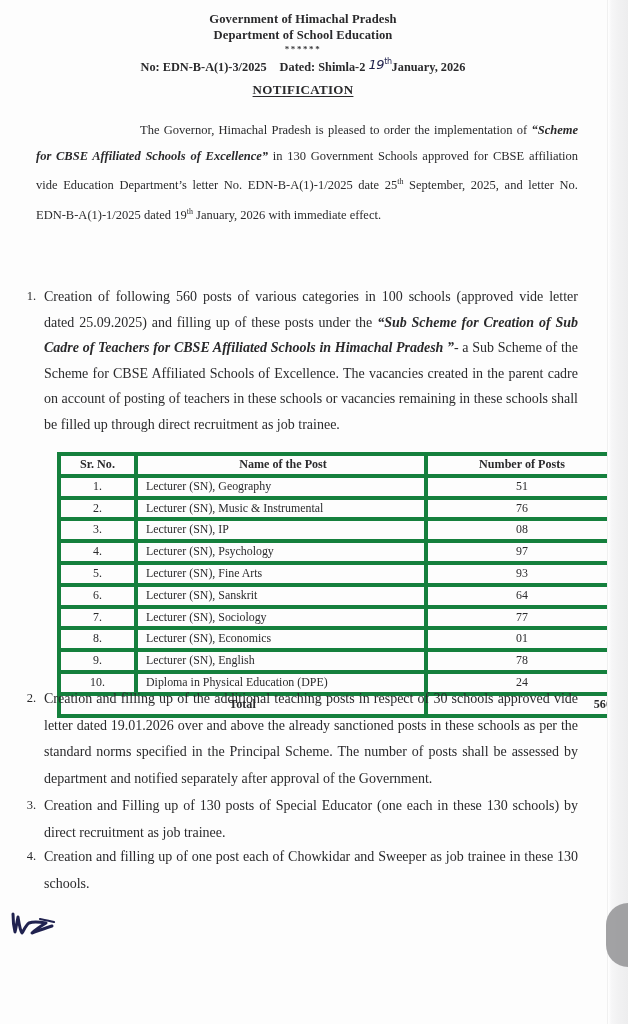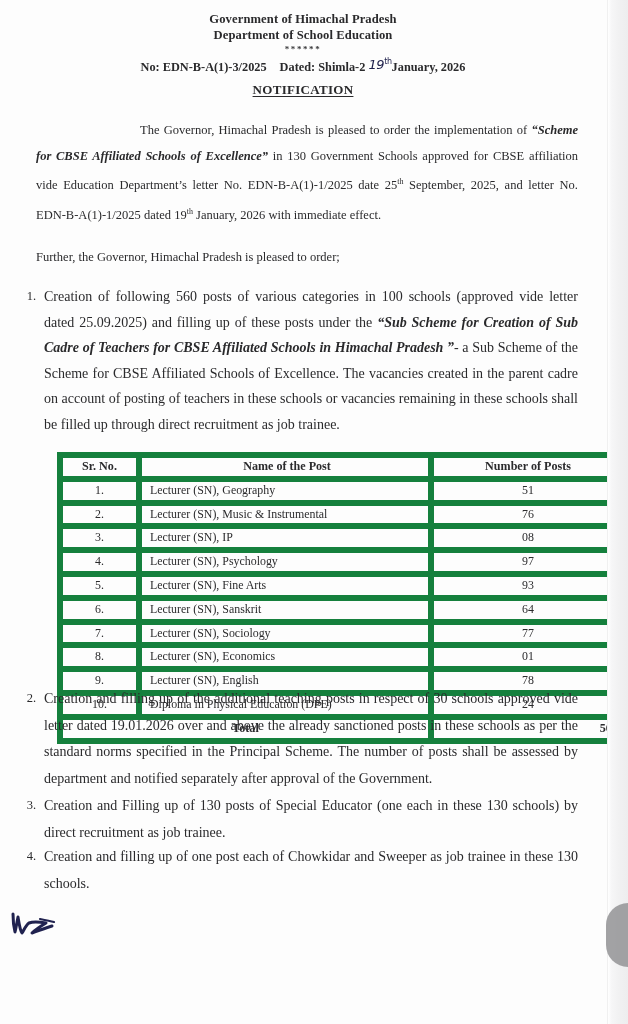--- a/index.html
+++ b/index.html
@@ -166,21 +166,21 @@
     position: absolute;
     left: 57px;
     top: 452px;
     width: 519px;
     border-collapse: collapse;
     font-size: 11.9px;
     table-layout: fixed;
   }
   .posts-table th,
   .posts-table td {
-    border: 6px solid #15803d;
+    border: 4px solid #15803d;
     padding: 0 4px;
     height: 17.8px;
     line-height: 17.8px;
     color: #2b2b2d;
   }
   .posts-table th {
     font-weight: bold;
     text-align: center;
     font-size: 12.1px;
   }
@@ -223,21 +223,20 @@
 
     <div class="refline">
       <span class="ref-no">No: EDN-B-A(1)-3/2025</span><span>Dated:  Shimla-2</span>
       <span class="hand-date"><span>19</span><sup>th</sup></span><span>January, 2026</span>
     </div>
 
     <div class="notif-title">NOTIFICATION</div>
 
     <p class="para p-intro"><span>The Governor, Himachal Pradesh is pleased to order the implementation of </span><em class="q">“Scheme for CBSE Affiliated Schools of Excellence”</em><span> in 130 Government Schools approved for CBSE affiliation vide Education Department’s letter No. EDN-B-A(1)-1/2025 date 25</span><sup class="ord">th</sup><span> September, 2025, and letter No. EDN-B-A(1)-1/2025 dated 19</span><sup class="ord">th</sup><span> January, 2026 with immediate effect.</span></p>
 
-    <p class="para p-further">Further, the Governor, Himachal Pradesh is pleased to order;</p>
 
     <div class="item" id="item-1">
       <div class="num">1.</div>
       <div class="txt"><span>Creation of following 560 posts of various categories in 100 schools (approved vide letter dated 25.09.2025) and filling up of these posts under the </span><em class="q">“Sub Scheme for Creation of Sub Cadre of Teachers for CBSE Affiliated Schools in Himachal Pradesh ”</em><span>- a Sub Scheme of the Scheme for CBSE Affiliated Schools of Excellence. The vacancies created in the parent cadre on account of posting of teachers in these schools or vacancies remaining in these schools shall be filled up through direct recruitment as job trainee.</span></div>
     </div>
 
     <table class="posts-table">
       <thead>
         <tr>
           <th class="col-sr">Sr. No.</th>

